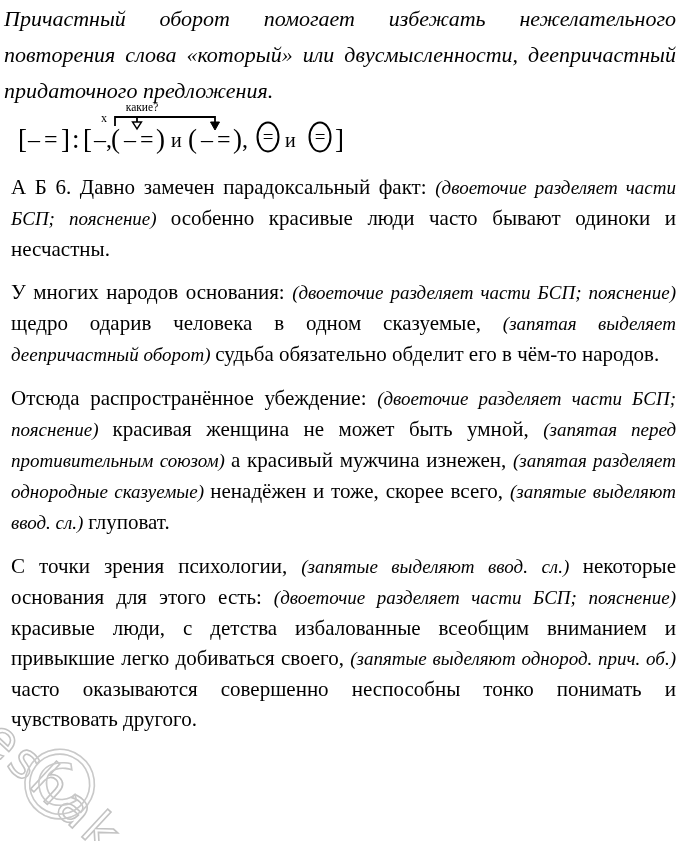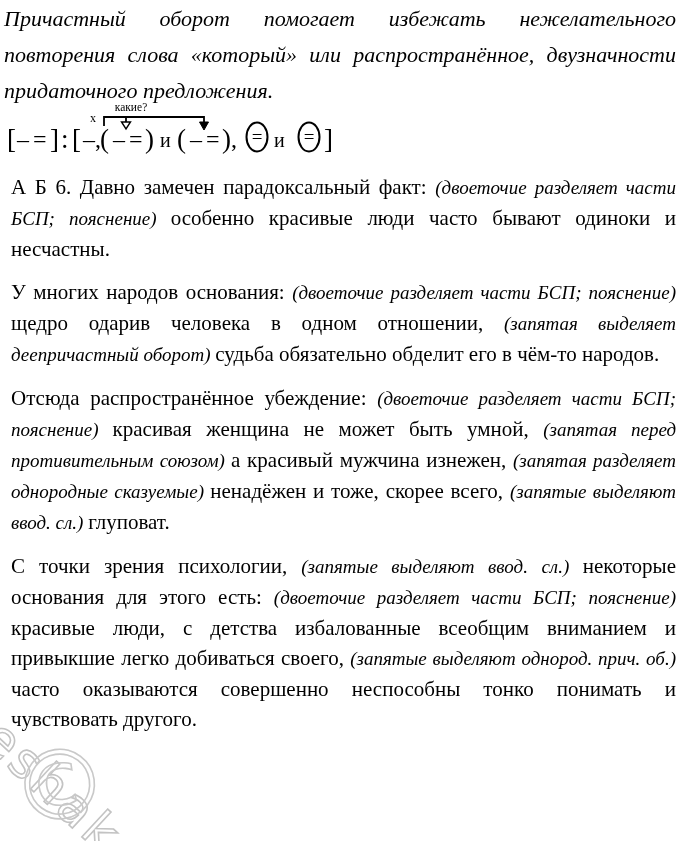--- a/index.html
+++ b/index.html
@@ -11,21 +11,21 @@
   }
   .page { padding:1px 4px 0 4px; position:relative; z-index:1; }
 
   .intro {
     font-style:italic;
     font-size:22px; line-height:36px;
     text-align:justify;
     margin:0;
   }
 
-  .scheme { margin:-8px 0 13px 0; }
+  .scheme { margin:-8px 0 13px 11px; }
   .scheme svg { display:block; }
   .scheme text {
     font-family:"Liberation Serif", serif;
     fill:#000;
   }
   .sch-br { font-size:27px; }
   .sch-sym { font-size:24px; }
   .sch-conj { font-size:20px; }
   .sch-small { font-size:12px; }
   .sch-q { font-size:11.5px; }
@@ -58,21 +58,21 @@
     color:rgba(255,255,255,0.05);
     -webkit-text-stroke:1.6px #c9c9c9;
     transform:rotate(-8deg);
   }
 </style>
 </head>
 <body>
 
 <div class="page">
 
-  <p class="intro">Причастный оборот помогает избежать нежелательного повторения слова «который» или распространённое, двузначности придаточного предложения.</p>
+  <p class="intro">Причастный оборот помогает избежать нежелательного повторения слова «который» или двусмысленности, деепричастный придаточного предложения.</p>
 
   <div class="scheme">
     <svg width="340" height="58" viewBox="0 0 340 58">
 
       <text class="sch-q" x="127" y="10" text-anchor="middle">какие?</text>
       <polyline points="100,25 100,16 200,16 200,21" fill="none" stroke="#000" stroke-width="1.8"></polyline>
       <line x1="122" y1="16" x2="122" y2="21" stroke="#000" stroke-width="1.8"></line>
       <polygon points="117.5,21 126.5,21 122,28" fill="#fff" stroke="#000" stroke-width="1.4"></polygon>
       <polygon points="195.5,21 204.5,21 200,29" fill="#000" stroke="#000" stroke-width="1"></polygon>
       <text class="sch-small" x="86" y="21">x</text>
@@ -101,21 +101,21 @@
       <text class="sch-conj" x="270" y="46">и</text>
 
       <ellipse cx="305" cy="36" rx="10.5" ry="14.5" fill="none" stroke="#000" stroke-width="2"></ellipse>
       <text class="sch-oval-eq" x="305" y="42" text-anchor="middle">=</text>
 
       <text class="sch-br" x="320" y="47">]</text>
     </svg>
   </div>
 
   <p class="body-par"><span class="normal">А Б 6. Давно замечен парадоксальный факт: </span><span class="annotation">(двоеточие разделяет части БСП; пояснение) </span><span class="normal">особенно красивые люди часто бывают одиноки и несчастны.</span></p>
-  <p class="body-par"><span class="normal">У многих народов основания: </span><span class="annotation">(двоеточие разделяет части БСП; пояснение) </span><span class="normal">щедро одарив человека в одном отношении, </span><span class="annotation">(запятая выделяет деепричастный оборот) </span><span class="normal">судьба обязательно обделит его в чём-то народов.</span></p>
+  <p class="body-par"><span class="normal">У многих народов основания: </span><span class="annotation">(двоеточие разделяет части БСП; пояснение) </span><span class="normal">щедро одарив человека в одном сказуемые, </span><span class="annotation">(запятая выделяет деепричастный оборот) </span><span class="normal">судьба обязательно обделит его в чём-то народов.</span></p>
   <p class="body-par"><span class="normal">Отсюда распространённое убеждение: </span><span class="annotation">(двоеточие разделяет части БСП; пояснение) </span><span class="normal">красивая женщина не может быть умной, </span><span class="annotation">(запятая перед противительным союзом) </span><span class="normal">а красивый мужчина изнежен, </span><span class="annotation">(запятая разделяет однородные сказуемые) </span><span class="normal">ненадёжен и тоже, скорее всего, </span><span class="annotation">(запятые выделяют ввод. сл.) </span><span class="normal">глуповат.</span></p>
   <p class="body-par"><span class="normal">С точки зрения психологии, </span><span class="annotation">(запятые выделяют ввод. сл.) </span><span class="normal">некоторые основания для этого есть: </span><span class="annotation">(двоеточие разделяет части БСП; пояснение) </span><span class="normal">красивые люди, с детства избалованные всеобщим вниманием и привыкшие легко добиваться своего, </span><span class="annotation">(запятые выделяют однород. прич. об.) </span><span class="normal">часто оказываются совершенно неспособны тонко понимать и чувствовать другого.</span></p>
 
 </div>
 
 <div class="watermark">
   <div class="wm-text">reshak.ru</div>
   <div class="wm-copy">©</div>
 </div>
 

